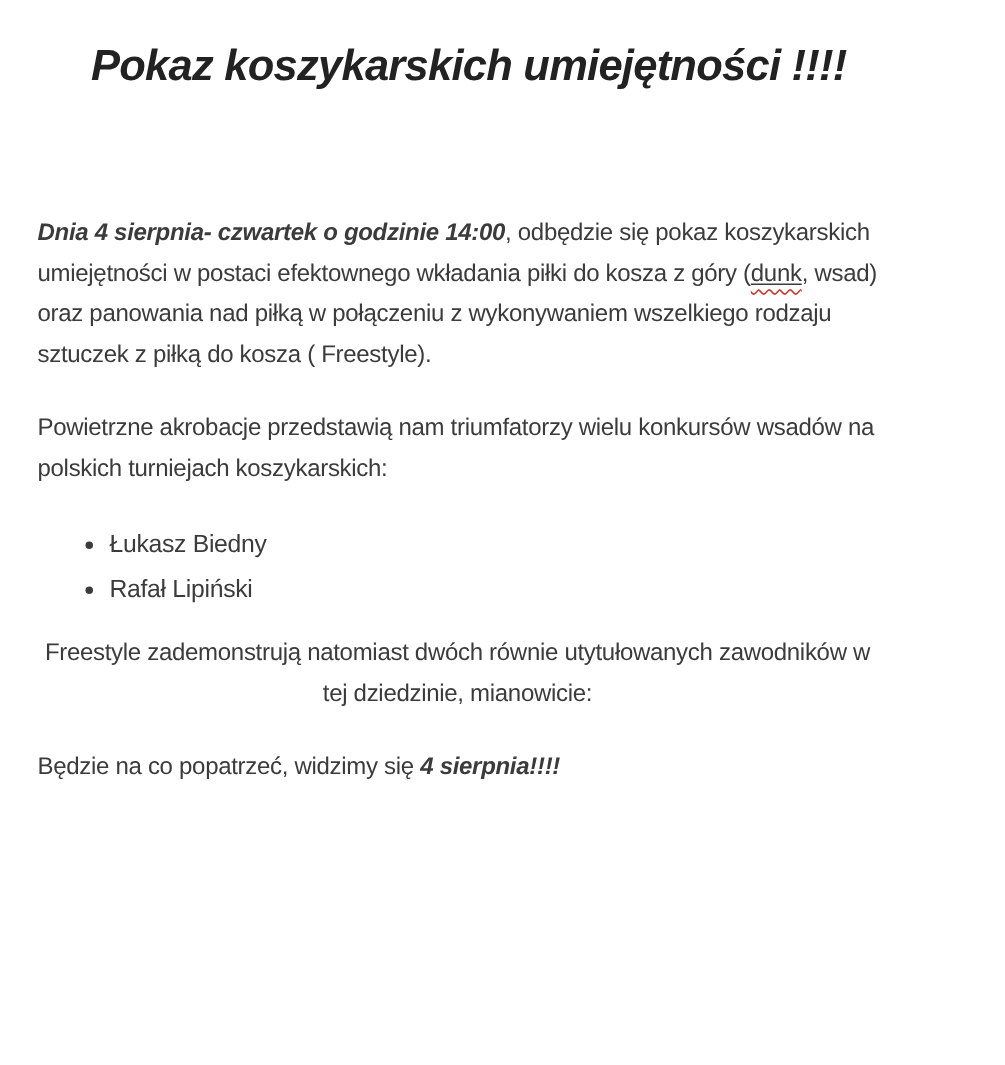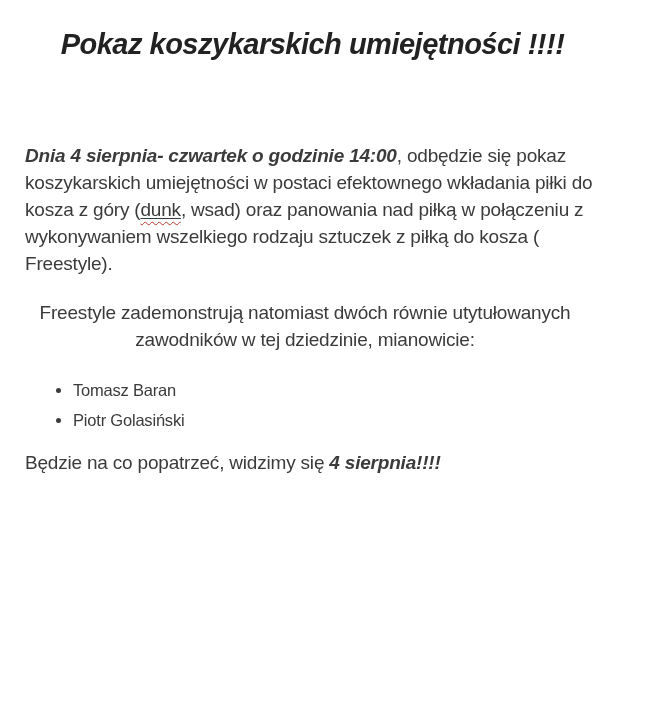--- a/index.html
+++ b/index.html
@@ -24,21 +24,21 @@
     line-height: 40px;
     font-weight: bold;
     font-style: italic;
     text-align: center;
     color: #222222;
     letter-spacing: -0.5px;
     white-space: nowrap;
   }
   .page p {
     margin: 0 0 22px 0;
-    font-size: 19px;
+    font-size: 16px;
     line-height: 27px;
     letter-spacing: -0.2px;
     white-space: pre-wrap;
   }
   .para-aerial   { max-width: 575px; margin-bottom: 12px; }
   .para-intro    { max-width: 618px; }
   .para-freestyle{ max-width: 560px; margin-bottom: 12px; text-align: center; }
   .para-invite   { margin-top: 34px; line-height: 31px; margin-bottom: 10px; }
   .para-closing  { margin-bottom: 0; }
   .bold-italic { font-weight: bold; font-style: italic; }
@@ -72,25 +72,26 @@
 </style>
 </head>
 <body>
 
 <div class="page">
 
   <h1 class="doc-title">Pokaz koszykarskich umiejętności !!!!</h1>
 
   <p class="para-intro"><span class="bold-italic">Dnia 4 sierpnia- czwartek o godzinie 14:00</span><span>, odbędzie się pokaz koszykarskich umiejętności w postaci efektownego wkładania piłki do kosza z góry (</span><span class="spellcheck-wrap"><span class="solid-underline">dunk</span></span><span>, wsad) oraz panowania nad piłką w połączeniu z wykonywaniem wszelkiego rodzaju sztuczek z piłką do kosza ( Freestyle).</span></p>
 
+  <p class="para-aerial">Powietrzne akrobacje przedstawią nam triumfatorzy wielu konkursów wsadów na polskich turniejach koszykarskich:</p>
 
+  <ul class="names-list">
+    <li>Łukasz Biedny</li>
+    <li>Rafał Lipiński</li>
+  </ul>
 
   <p class="para-freestyle">Freestyle zademonstrują natomiast dwóch równie utytułowanych zawodników w tej dziedzinie, mianowicie:</p>
 
-  <ul class="names-list">
-    <li>Tomasz Baran</li>
-    <li>Piotr Golasiński</li>
-  </ul>
 
 
   <p class="para-closing"><span>Będzie na co popatrzeć, widzimy się </span><span class="bold-italic">4 sierpnia!!!!</span></p>
 
 </div>
 
 </body></html>

